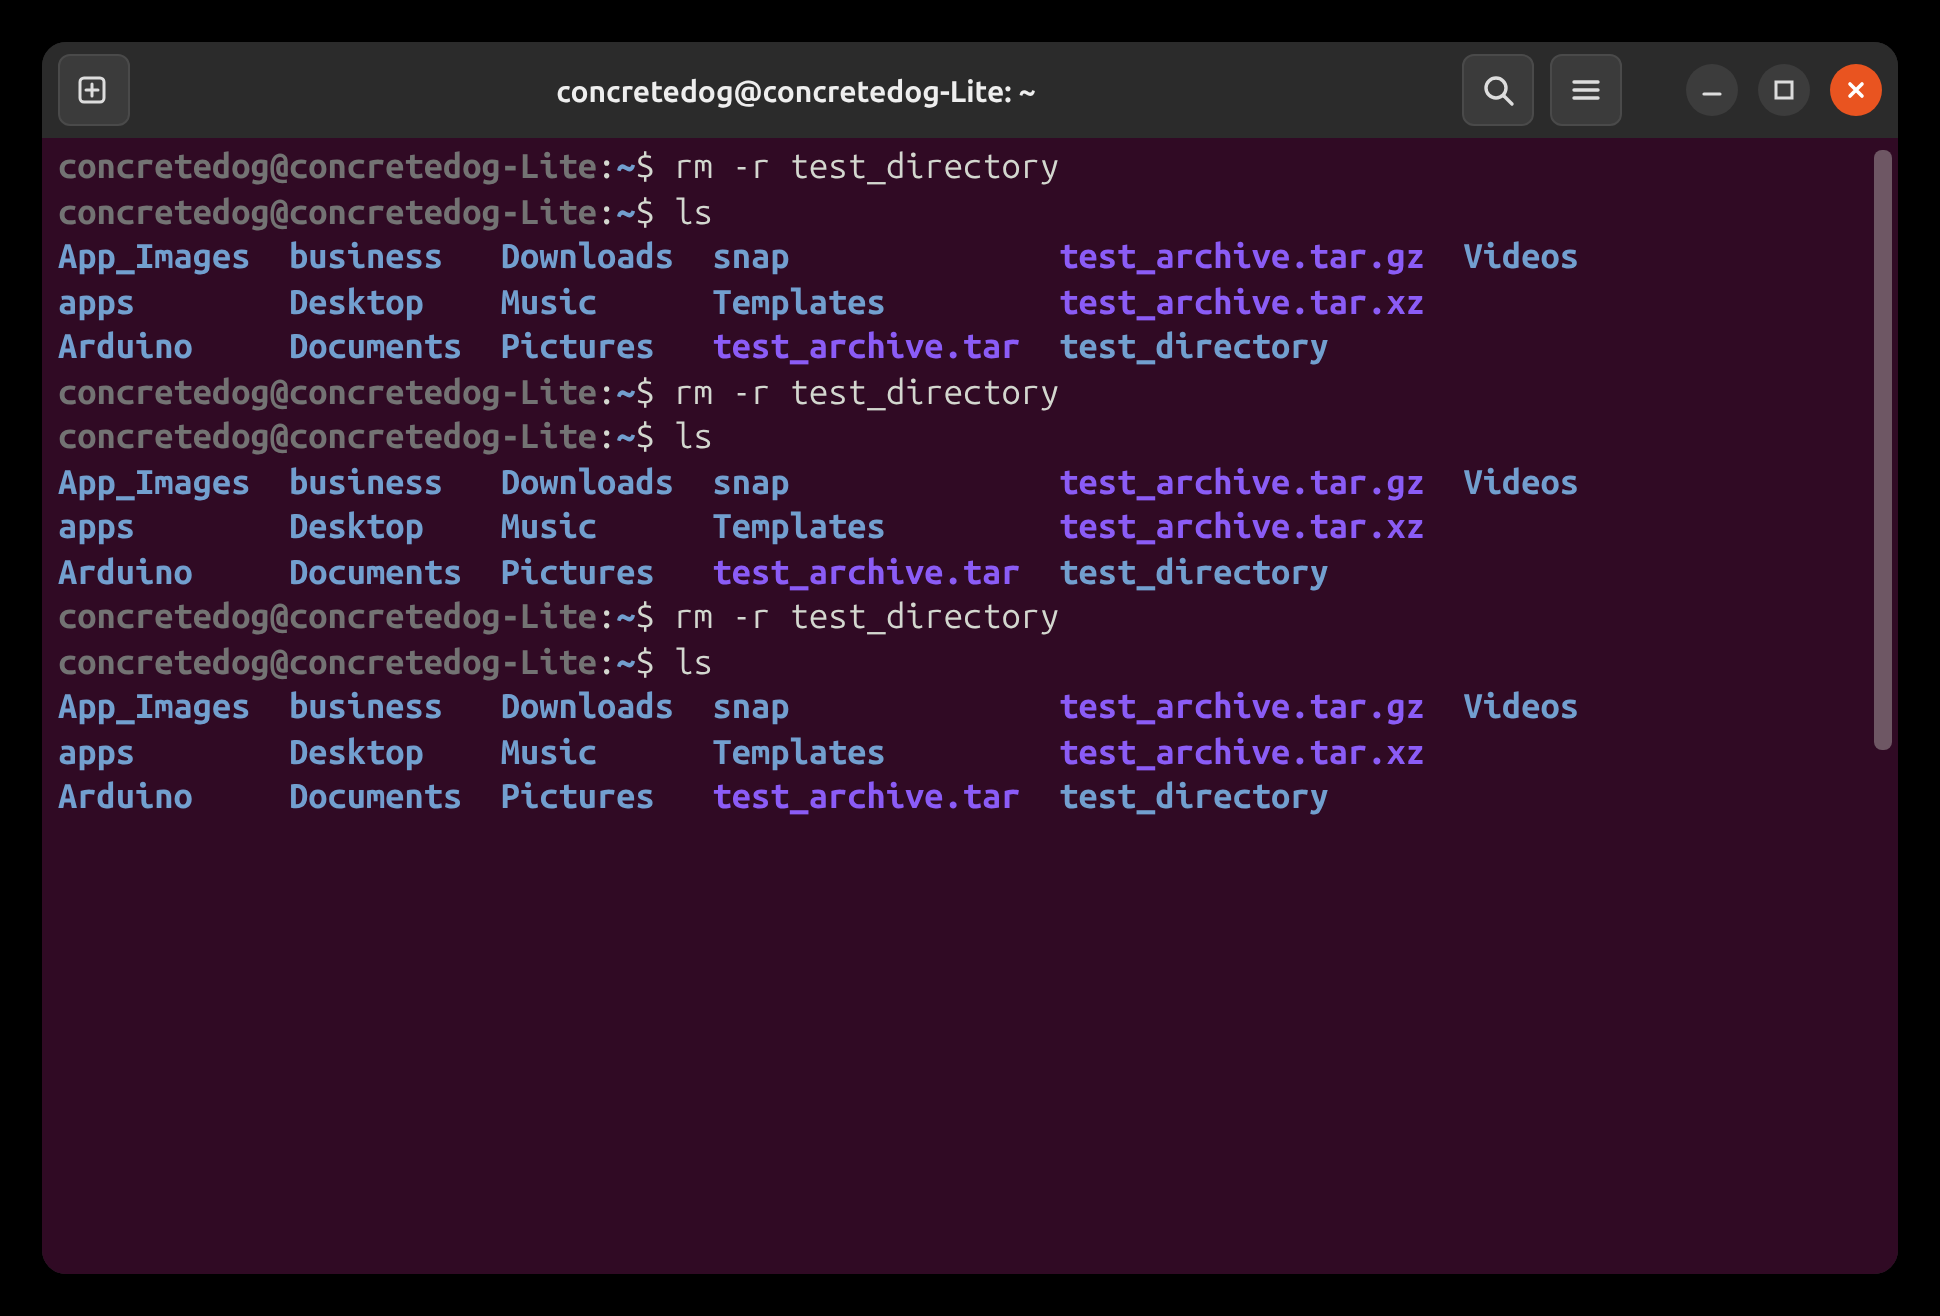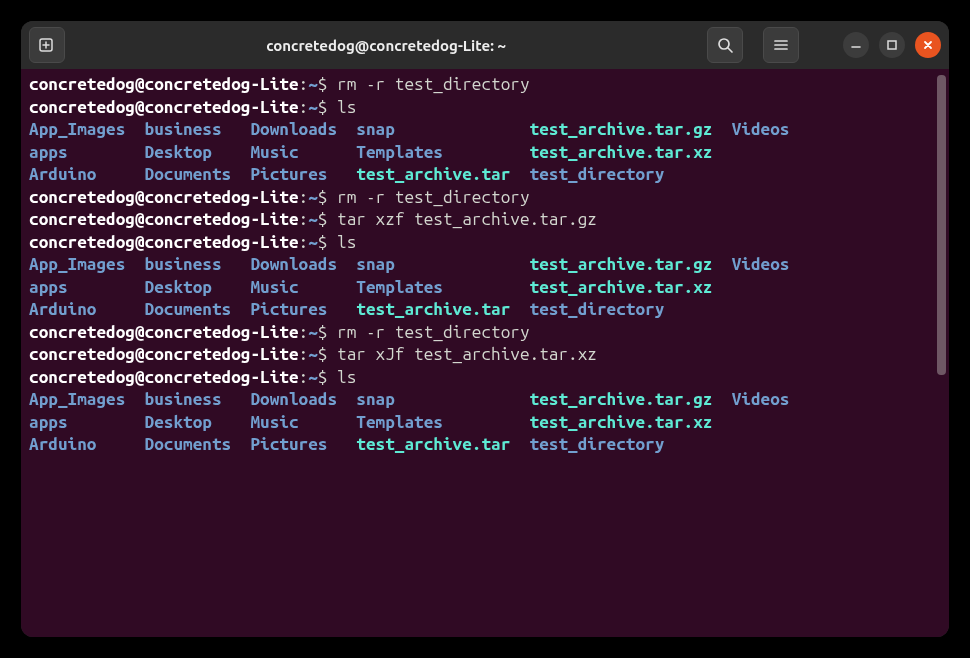--- a/index.html
+++ b/index.html
@@ -21,21 +21,21 @@
     overflow: hidden;
     display: flex;
     flex-direction: column;
   }
   .titlebar {
     height: 48px;
     background: #2b2b2b;
     display: flex;
     align-items: center;
     padding: 0 8px;
-    gap: 20px;
+    gap: 8px;
   }
   .tb-btn {
     width: 36px;
     height: 36px;
     border-radius: 6px;
     background: #3b3b3b;
     border: 1px solid #4a4a4a;
     display: flex;
     align-items: center;
     justify-content: center;
@@ -71,24 +71,24 @@
     line-height: 22.5px;
     color: #d3d7cf;
   }
   .scrollbar {
     position:absolute; right:3px; top:6px;
     width:9px; height:300px;
     background:#6e5764;
     border-radius:4px;
   }
   .line { white-space: pre; letter-spacing: 0px;}
-  .c-green { color:#ffffff; font-weight:bold; }
+  .c-green { color:#737373; font-weight:bold; }
   .c-white { color:#d3d7cf; }
   .c-blue  { color:#729fcf; font-weight:bold; }
-  .c-red   { color:#5eead4; font-weight:bold; } 
+  .c-red   { color:#8b5cf6; font-weight:bold; } 
   svg { display:block; }
 </style>
 </head>
 <body>
 
 <div class="window">
   <div class="titlebar">
     <div class="tb-btn">
       <svg width="18" height="18" viewBox="0 0 18 18">
           <rect x="2" y="3" width="12" height="12" rx="2" fill="none" stroke="#ddd" stroke-width="1.5"></rect>
@@ -130,26 +130,24 @@
 
   <div class="terminal">
     <div class="scrollbar"></div>
     <div id="lines">
         <div class="line"><span class="c-green">concretedog@concretedog-Lite</span><span class="c-white">:</span><span class="c-blue">~</span><span class="c-white">$ </span><span class="c-white">rm -r test_directory</span></div>
         <div class="line"><span class="c-green">concretedog@concretedog-Lite</span><span class="c-white">:</span><span class="c-blue">~</span><span class="c-white">$ </span><span class="c-white">ls</span></div>
         <div class="line"><span class="c-blue">App_Images  </span><span class="c-blue">business   </span><span class="c-blue">Downloads  </span><span class="c-blue">snap              </span><span class="c-red">test_archive.tar.gz  </span><span class="c-blue">Videos</span></div>
         <div class="line"><span class="c-blue">apps        </span><span class="c-blue">Desktop    </span><span class="c-blue">Music      </span><span class="c-blue">Templates         </span><span class="c-red">test_archive.tar.xz</span></div>
         <div class="line"><span class="c-blue">Arduino     </span><span class="c-blue">Documents  </span><span class="c-blue">Pictures   </span><span class="c-red">test_archive.tar  </span><span class="c-blue">test_directory</span></div>
         <div class="line"><span class="c-green">concretedog@concretedog-Lite</span><span class="c-white">:</span><span class="c-blue">~</span><span class="c-white">$ </span><span class="c-white">rm -r test_directory</span></div>
-        <div class="line"><span class="c-green">concretedog@concretedog-Lite</span><span class="c-white">:</span><span class="c-blue">~</span><span class="c-white">$ </span><span class="c-white">tar xzf test_archive.tar.gz</span></div>
         <div class="line"><span class="c-green">concretedog@concretedog-Lite</span><span class="c-white">:</span><span class="c-blue">~</span><span class="c-white">$ </span><span class="c-white">ls</span></div>
         <div class="line"><span class="c-blue">App_Images  </span><span class="c-blue">business   </span><span class="c-blue">Downloads  </span><span class="c-blue">snap              </span><span class="c-red">test_archive.tar.gz  </span><span class="c-blue">Videos</span></div>
         <div class="line"><span class="c-blue">apps        </span><span class="c-blue">Desktop    </span><span class="c-blue">Music      </span><span class="c-blue">Templates         </span><span class="c-red">test_archive.tar.xz</span></div>
         <div class="line"><span class="c-blue">Arduino     </span><span class="c-blue">Documents  </span><span class="c-blue">Pictures   </span><span class="c-red">test_archive.tar  </span><span class="c-blue">test_directory</span></div>
         <div class="line"><span class="c-green">concretedog@concretedog-Lite</span><span class="c-white">:</span><span class="c-blue">~</span><span class="c-white">$ </span><span class="c-white">rm -r test_directory</span></div>
-        <div class="line"><span class="c-green">concretedog@concretedog-Lite</span><span class="c-white">:</span><span class="c-blue">~</span><span class="c-white">$ </span><span class="c-white">tar xJf test_archive.tar.xz</span></div>
         <div class="line"><span class="c-green">concretedog@concretedog-Lite</span><span class="c-white">:</span><span class="c-blue">~</span><span class="c-white">$ </span><span class="c-white">ls</span></div>
         <div class="line"><span class="c-blue">App_Images  </span><span class="c-blue">business   </span><span class="c-blue">Downloads  </span><span class="c-blue">snap              </span><span class="c-red">test_archive.tar.gz  </span><span class="c-blue">Videos</span></div>
         <div class="line"><span class="c-blue">apps        </span><span class="c-blue">Desktop    </span><span class="c-blue">Music      </span><span class="c-blue">Templates         </span><span class="c-red">test_archive.tar.xz</span></div>
         <div class="line"><span class="c-blue">Arduino     </span><span class="c-blue">Documents  </span><span class="c-blue">Pictures   </span><span class="c-red">test_archive.tar  </span><span class="c-blue">test_directory</span></div>
       </div>
   </div>
 </div>
 
 </body></html>

